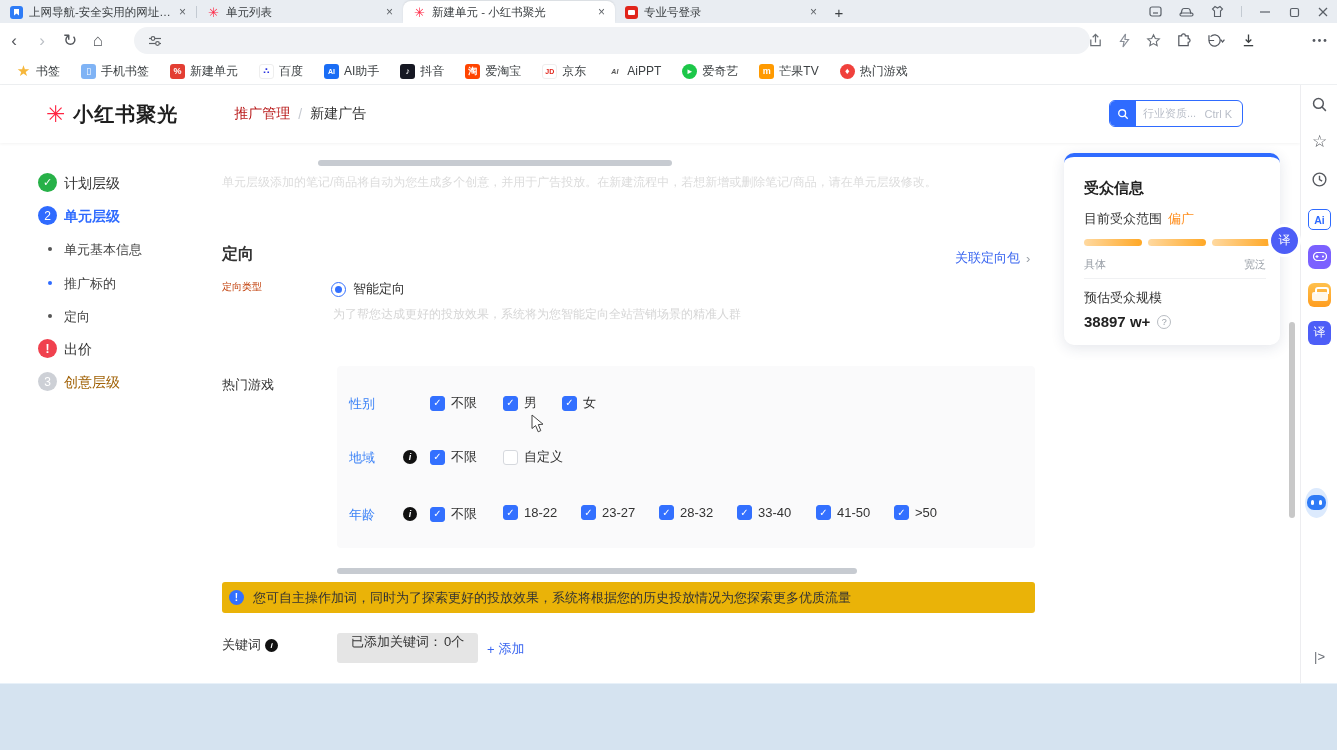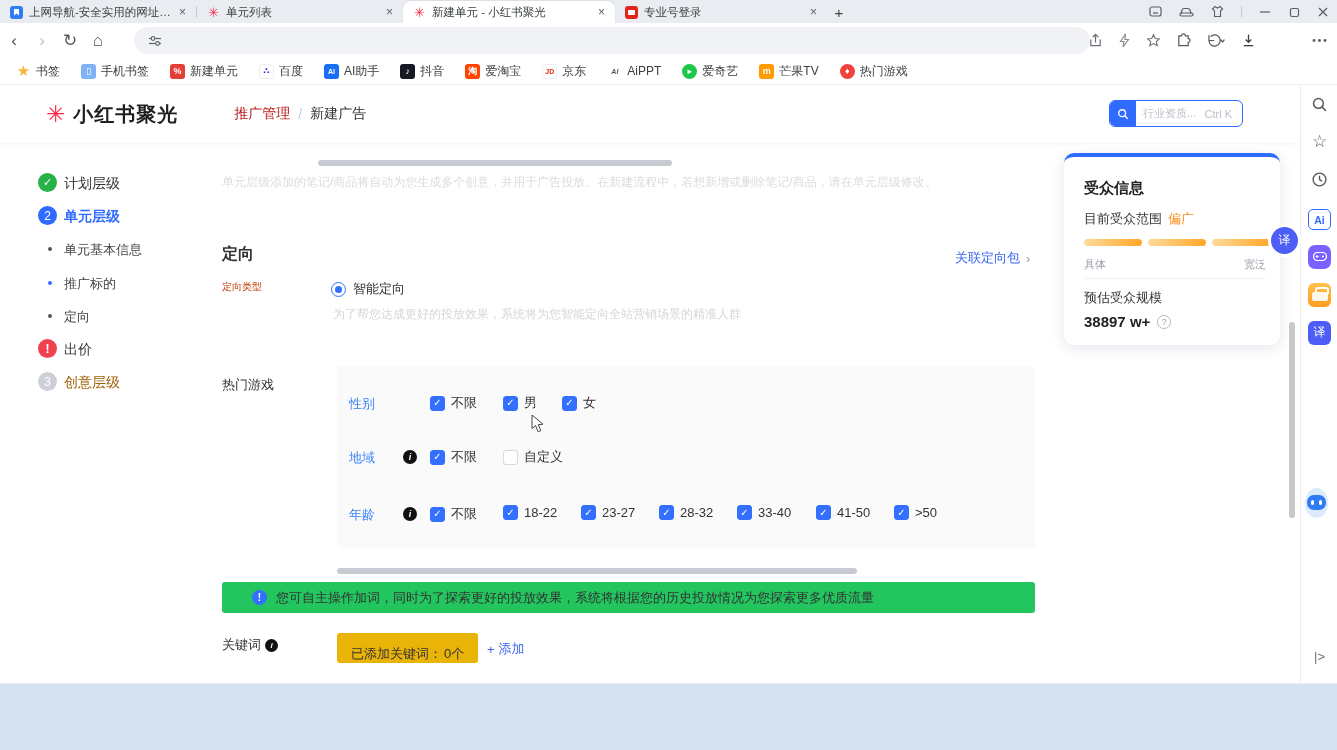--- a/index.html
+++ b/index.html
@@ -106,28 +106,28 @@
   .plabel{position:absolute;left:12px;top:0;font-size:13px;color:#3b82f6}
   .pinfo{position:absolute;left:66px;top:1px;width:14px;height:14px;border-radius:50%;background:#111;color:#fff;font-size:9px;font-style:italic;font-weight:bold;display:flex;align-items:center;justify-content:center}
   .pinfo::after{content:"i"}
   .cb{position:absolute;top:-1px;display:inline-flex;align-items:center;gap:6px;font-size:13px;color:#333;white-space:nowrap}
   .cb .box{width:15px;height:15px;border:1px solid #d6d9de;border-radius:3px;background:#fff;display:flex;align-items:center;justify-content:center;flex:none}
   .cb.checked .box{background:#3370ff;border-color:#3370ff}
   .cb.checked .box::after{content:"✓";color:#fff;font-size:10px;font-weight:bold;line-height:1}
   .o1{left:93px}.o2{left:166px}.o3{left:225px}
   .a3{left:244px}.a4{left:322px}.a5{left:400px}.a6{left:479px}.a7{left:557px}
   #cursor{position:absolute;left:531px;top:414px}
-  #notice{position:absolute;left:222px;top:582px;width:813px;height:31px;background:#22c55e;border-radius:3px;display:flex;align-items:center;gap:9px;padding-left:30px}
+  #notice{position:absolute;left:222px;top:582px;width:813px;height:31px;background:#eab308;border-radius:3px;display:flex;align-items:center;gap:9px;padding-left:7px}
   .bang{width:15px;height:15px;border-radius:50%;background:#3370ff;color:#fff;font-size:10px;font-weight:bold;display:flex;align-items:center;justify-content:center;flex:none}
   .bang::after{content:"!"}
   #notice .ntext{font-size:13px;color:#333;white-space:nowrap}
   #kwlabel{position:absolute;left:222px;top:636px;font-size:13px;color:#333;display:flex;align-items:center;gap:4px}
   .binfo{width:13px;height:13px;border-radius:50%;background:#111;color:#fff;font-size:8px;font-style:italic;font-weight:bold;display:flex;align-items:center;justify-content:center}
   .binfo::after{content:"i"}
-  #kwchip{position:absolute;left:337px;top:633px;height:30px;background:#eab308;border-radius:3px;display:flex;align-items:flex-end;padding:0 14px;font-size:13px;color:#333;gap:2px}
+  #kwchip{position:absolute;left:337px;top:633px;height:30px;background:#e5e5e5;border-radius:3px;display:flex;align-items:flex-start;padding:0 14px;font-size:13px;color:#333;gap:2px}
   #kwadd{position:absolute;left:487px;top:640px;font-size:13px;color:#3a66f0;display:flex;gap:4px;align-items:center}
 
   
   #card{position:absolute;left:1064px;top:153px;width:216px;height:192px;background:#fff;border-radius:10px;box-shadow:0 3px 14px rgba(30,50,90,.12);border-top:4px solid #2f6bff}
   #card .ct{position:absolute;left:20px;top:22px;font-size:15px;font-weight:bold;color:#222}
   #card .rr{position:absolute;left:20px;top:53px;font-size:13px;color:#333;display:flex;gap:6px}
   #card .rr .ov{color:#ff8f1f}
   .seg{position:absolute;top:82px;width:58px;height:7px;border-radius:4px;background:linear-gradient(90deg,#ffd9a0,#ffa826)}
   .sg1{left:20px}.sg2{left:84px}.sg3{left:148px}
   #card .mn{position:absolute;left:20px;top:100px;font-size:11px;color:#9aa0a8}

